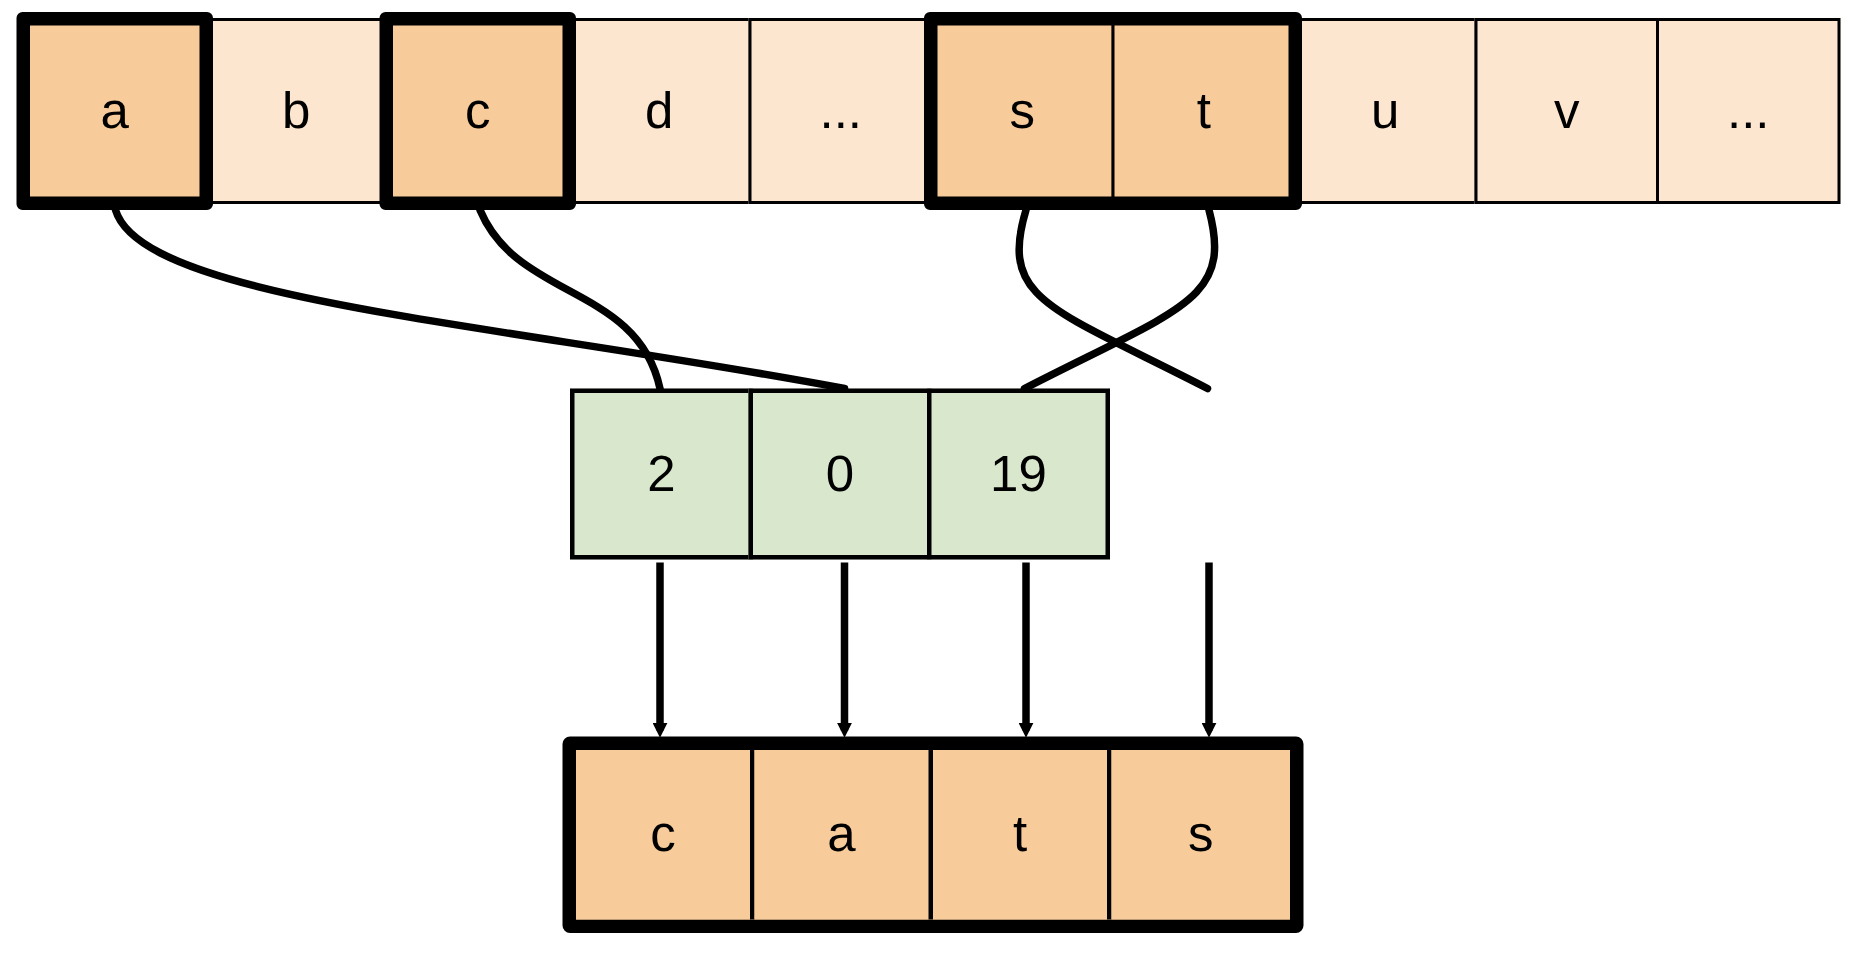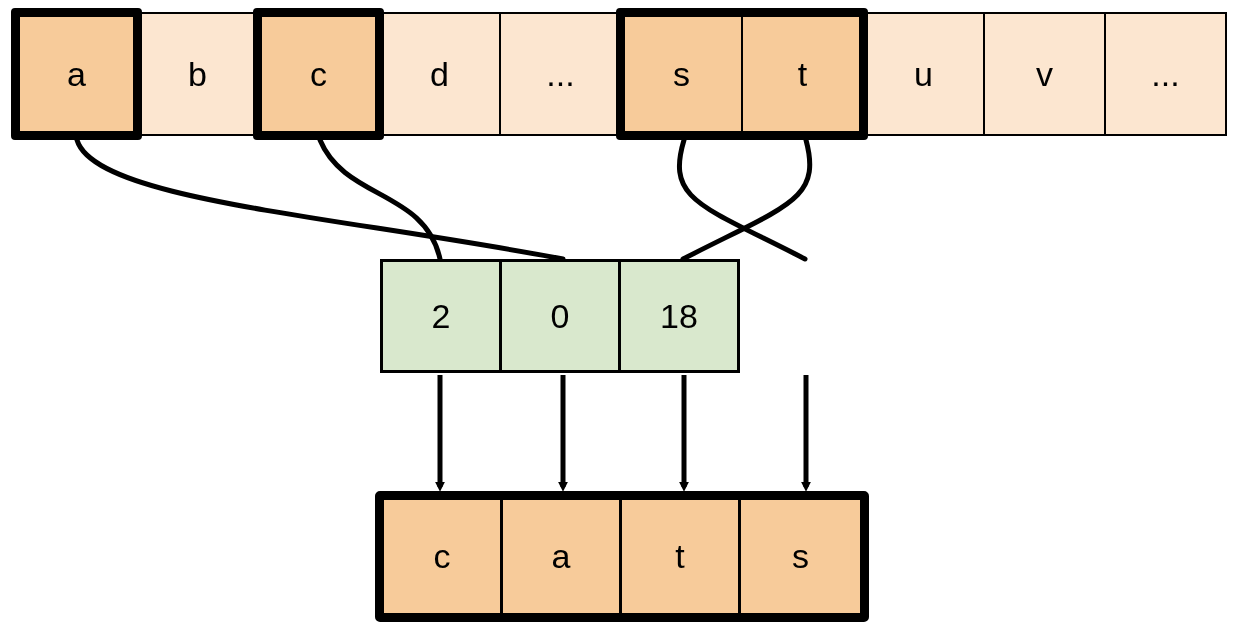--- a/index.html
+++ b/index.html
@@ -150,21 +150,21 @@
   <div class="hl-box" style="left:616px; top:8px;  width:252px; height:132px;"></div>
 
   <div class="row" id="index-row">
     <div class="cell">
       <span>2</span>
     </div>
     <div class="cell">
       <span>0</span>
     </div>
     <div class="cell">
-      <span>18</span>
+      <span>19</span>
     </div>
   </div>
 
   <div class="row" id="output-row">
     <div class="cell">
       <span>c</span>
     </div>
     <div class="cell">
       <span>a</span>
     </div>

